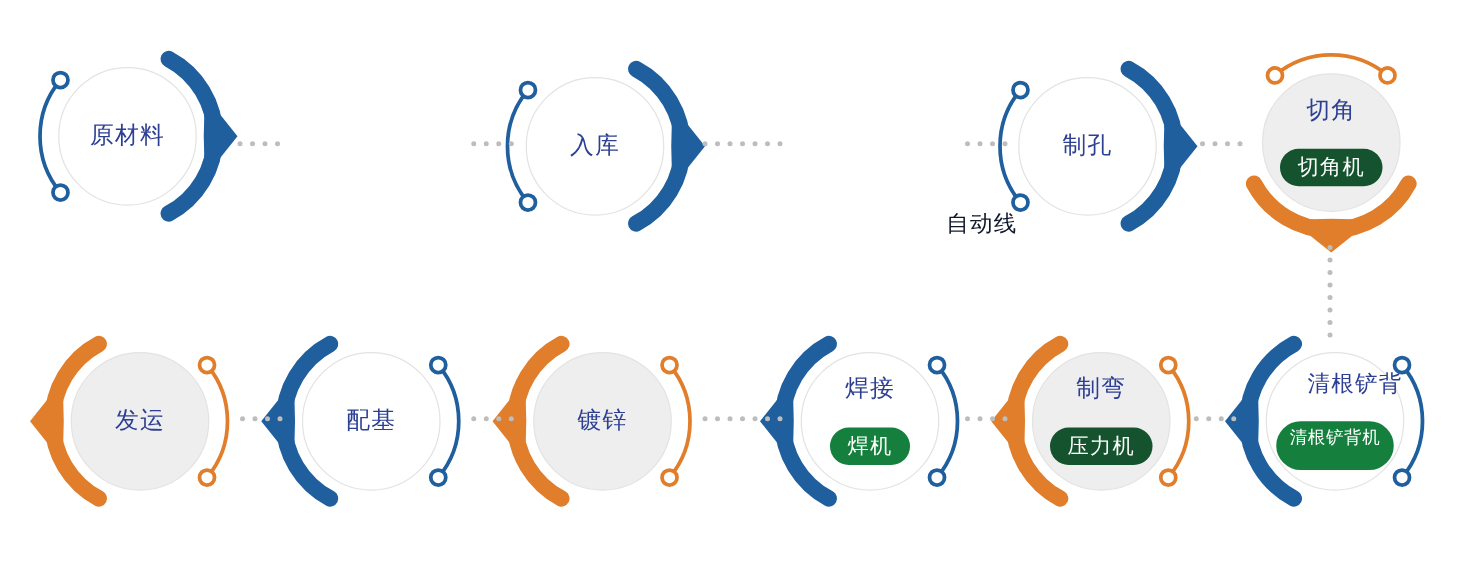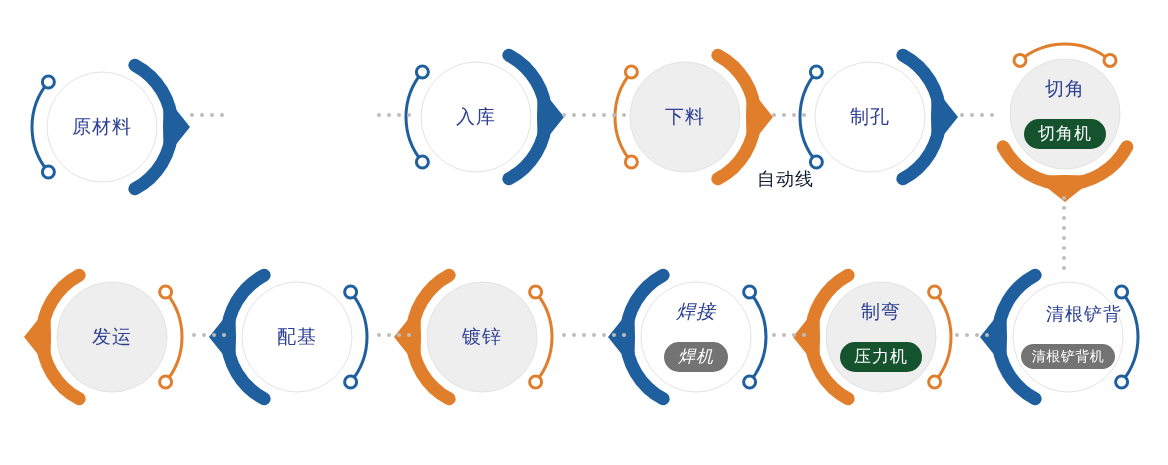--- a/index.html
+++ b/index.html
@@ -22,41 +22,41 @@
   .nd-title{
     font-size:19px;color:#2c3f93;letter-spacing:1px;line-height:1.1;
     white-space:nowrap;
   }
   .nd-title.sm{font-size:18px;margin-left:32px;}
   .badge{
     display:inline-block;border-radius:999px;color:#ffffff;
     font-size:17px;line-height:1;padding:6px 14px 7px 14px;white-space:nowrap;
     letter-spacing:1px;
   }
-  .badge.sm{font-size:14px;padding:5px 11px 6px 11px;letter-spacing:.5px;}
+  .badge.sm{font-size:14px;padding:5px 11px 20px 11px;letter-spacing:.5px;}
   .badge.blue{background:#14532d;}
-  .badge.orange{background:#737373;}
+  .badge.orange{background:#15803d;}
 
   
   .dots{position:absolute;display:flex;align-items:center;gap:6px;}
   .dots i{display:block;width:4px;height:4px;border-radius:50%;background:#bdbdbd;}
   .dots.vert{flex-direction:column;}
 
   
   .free-label{
     position:absolute;font-size:18px;color:#0f172a;white-space:nowrap;
     letter-spacing:1px;
   }
 </style>
 </head>
 <body>
 
 <div id="stage">
 
-  <div class="node" style="left:7px;top:32px;">
+  <div class="node" style="left:7px;top:14px;">
       <svg viewBox="0 0 190 190">
         <g transform="rotate(0 95 95)">
           <path d="M 41.38 140.00 A 70 70 0 0 1 41.38 50.00" fill="none" stroke="#1f5f9e" stroke-width="3" stroke-linecap="round"></path>
           <circle cx="41.38" cy="140.00" r="6" fill="#ffffff" stroke="#1f5f9e" stroke-width="3"></circle>
           <circle cx="41.38" cy="50.00" r="6" fill="#ffffff" stroke="#1f5f9e" stroke-width="3"></circle>
           <path d="M 127.86 33.19 A 70 70 0 0 1 127.86 156.81" fill="none" stroke="#1f5f9e" stroke-width="13" stroke-linecap="round"></path>
           <path d="M 156.81 62.14 L 183.00 95.00 L 156.81 127.86 L 156.00 95.00 Z" fill="#1f5f9e"></path>
         </g>
         <circle cx="95" cy="95" r="55" fill="#ffffff" stroke="#e3e3e3" stroke-width="1"></circle>
       </svg>
@@ -70,35 +70,20 @@
           <path d="M 41.38 140.00 A 70 70 0 0 1 41.38 50.00" fill="none" stroke="#1f5f9e" stroke-width="3" stroke-linecap="round"></path>
           <circle cx="41.38" cy="140.00" r="6" fill="#ffffff" stroke="#1f5f9e" stroke-width="3"></circle>
           <circle cx="41.38" cy="50.00" r="6" fill="#ffffff" stroke="#1f5f9e" stroke-width="3"></circle>
           <path d="M 127.86 33.19 A 70 70 0 0 1 127.86 156.81" fill="none" stroke="#1f5f9e" stroke-width="13" stroke-linecap="round"></path>
           <path d="M 156.81 62.14 L 183.00 95.00 L 156.81 127.86 L 156.00 95.00 Z" fill="#1f5f9e"></path>
         </g>
         <circle cx="95" cy="95" r="55" fill="#ffffff" stroke="#e3e3e3" stroke-width="1"></circle>
       </svg>
       <div class="labels">
         <div class="nd-title">入库</div>
-      </div>
-    </div>
-  <div class="node" style="left:590px;top:22px;">
-      <svg viewBox="0 0 190 190">
-        <g transform="rotate(0 95 95)">
-          <path d="M 41.38 140.00 A 70 70 0 0 1 41.38 50.00" fill="none" stroke="#e07e2b" stroke-width="3" stroke-linecap="round"></path>
-          <circle cx="41.38" cy="140.00" r="6" fill="#ffffff" stroke="#e07e2b" stroke-width="3"></circle>
-          <circle cx="41.38" cy="50.00" r="6" fill="#ffffff" stroke="#e07e2b" stroke-width="3"></circle>
-          <path d="M 127.86 33.19 A 70 70 0 0 1 127.86 156.81" fill="none" stroke="#e07e2b" stroke-width="13" stroke-linecap="round"></path>
-          <path d="M 156.81 62.14 L 183.00 95.00 L 156.81 127.86 L 156.00 95.00 Z" fill="#e07e2b"></path>
-        </g>
-        <circle cx="95" cy="95" r="55" fill="#eeeeee" stroke="#e3e3e3" stroke-width="1"></circle>
-      </svg>
-      <div class="labels">
-        <div class="nd-title">下料</div>
       </div>
     </div>
   <div class="node" style="left:775px;top:22px;">
       <svg viewBox="0 0 190 190">
         <g transform="rotate(0 95 95)">
           <path d="M 41.38 140.00 A 70 70 0 0 1 41.38 50.00" fill="none" stroke="#1f5f9e" stroke-width="3" stroke-linecap="round"></path>
           <circle cx="41.38" cy="140.00" r="6" fill="#ffffff" stroke="#1f5f9e" stroke-width="3"></circle>
           <circle cx="41.38" cy="50.00" r="6" fill="#ffffff" stroke="#1f5f9e" stroke-width="3"></circle>
           <path d="M 127.86 33.19 A 70 70 0 0 1 127.86 156.81" fill="none" stroke="#1f5f9e" stroke-width="13" stroke-linecap="round"></path>
           <path d="M 156.81 62.14 L 183.00 95.00 L 156.81 127.86 L 156.00 95.00 Z" fill="#1f5f9e"></path>
@@ -164,21 +149,21 @@
           <circle cx="41.38" cy="50.00" r="6" fill="#ffffff" stroke="#e07e2b" stroke-width="3"></circle>
           <path d="M 127.86 33.19 A 70 70 0 0 1 127.86 156.81" fill="none" stroke="#e07e2b" stroke-width="13" stroke-linecap="round"></path>
           <path d="M 156.81 62.14 L 183.00 95.00 L 156.81 127.86 L 156.00 95.00 Z" fill="#e07e2b"></path>
         </g>
         <circle cx="95" cy="95" r="55" fill="#eeeeee" stroke="#e3e3e3" stroke-width="1"></circle>
       </svg>
       <div class="labels">
         <div class="nd-title">镀锌</div>
       </div>
     </div>
-  <div class="node" style="left:601px;top:242px;font-style:italic;">
+  <div class="node" style="left:601px;top:242px;">
       <svg viewBox="0 0 190 190">
         <g transform="rotate(180 95 95)">
           <path d="M 41.38 140.00 A 70 70 0 0 1 41.38 50.00" fill="none" stroke="#1f5f9e" stroke-width="3" stroke-linecap="round"></path>
           <circle cx="41.38" cy="140.00" r="6" fill="#ffffff" stroke="#1f5f9e" stroke-width="3"></circle>
           <circle cx="41.38" cy="50.00" r="6" fill="#ffffff" stroke="#1f5f9e" stroke-width="3"></circle>
           <path d="M 127.86 33.19 A 70 70 0 0 1 127.86 156.81" fill="none" stroke="#1f5f9e" stroke-width="13" stroke-linecap="round"></path>
           <path d="M 156.81 62.14 L 183.00 95.00 L 156.81 127.86 L 156.00 95.00 Z" fill="#1f5f9e"></path>
         </g>
         <circle cx="95" cy="95" r="55" fill="#ffffff" stroke="#e3e3e3" stroke-width="1"></circle>
       </svg>

